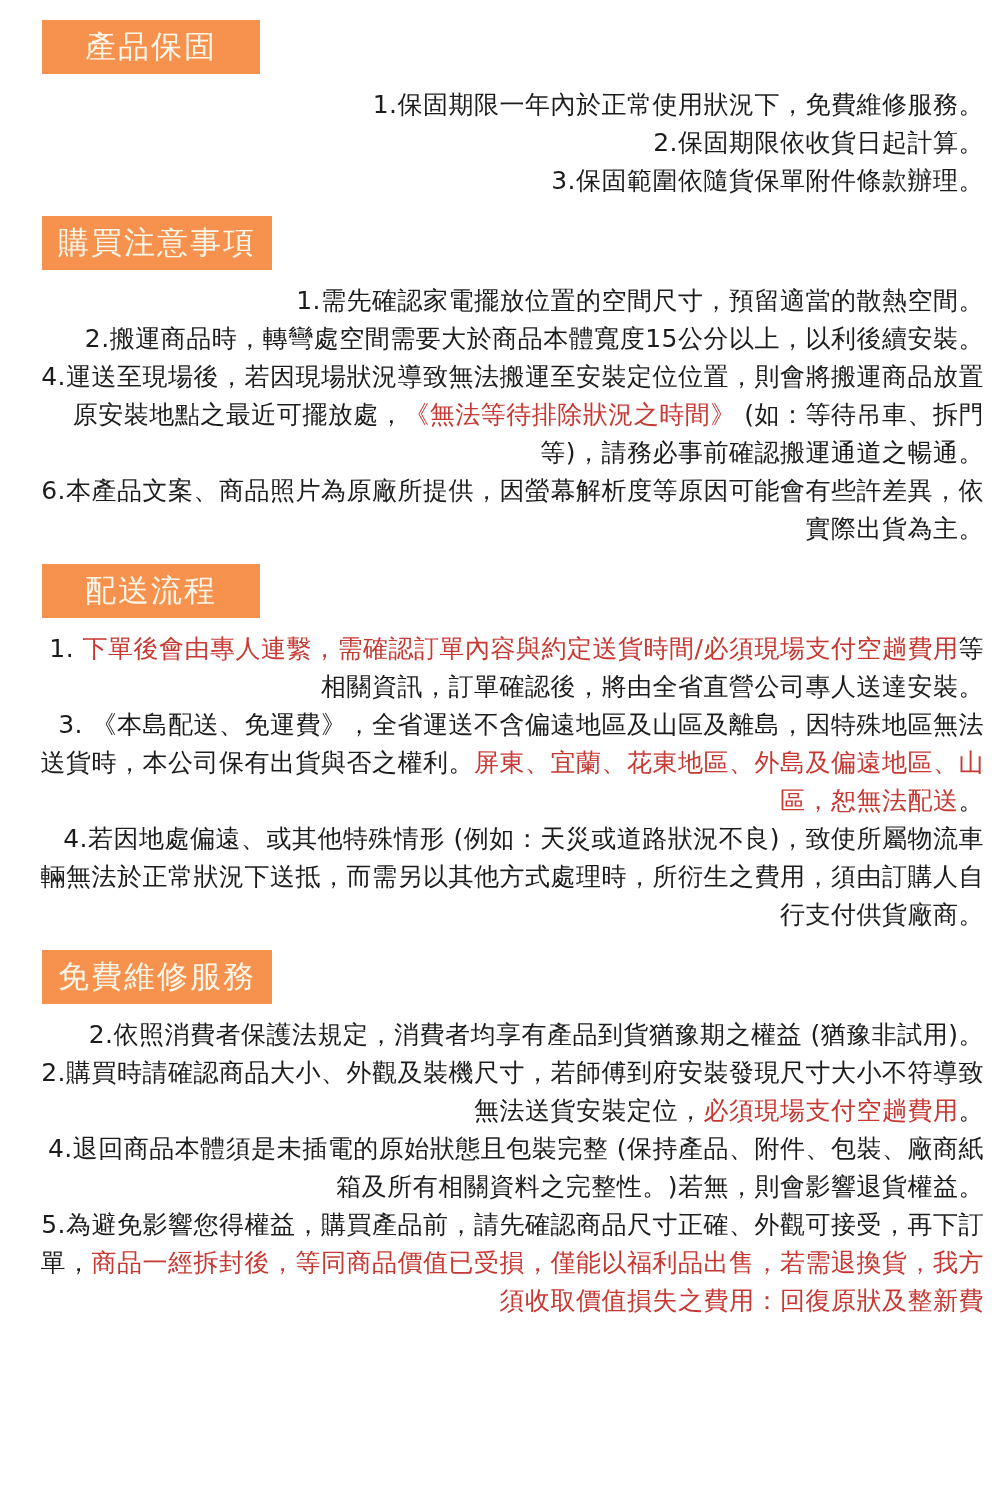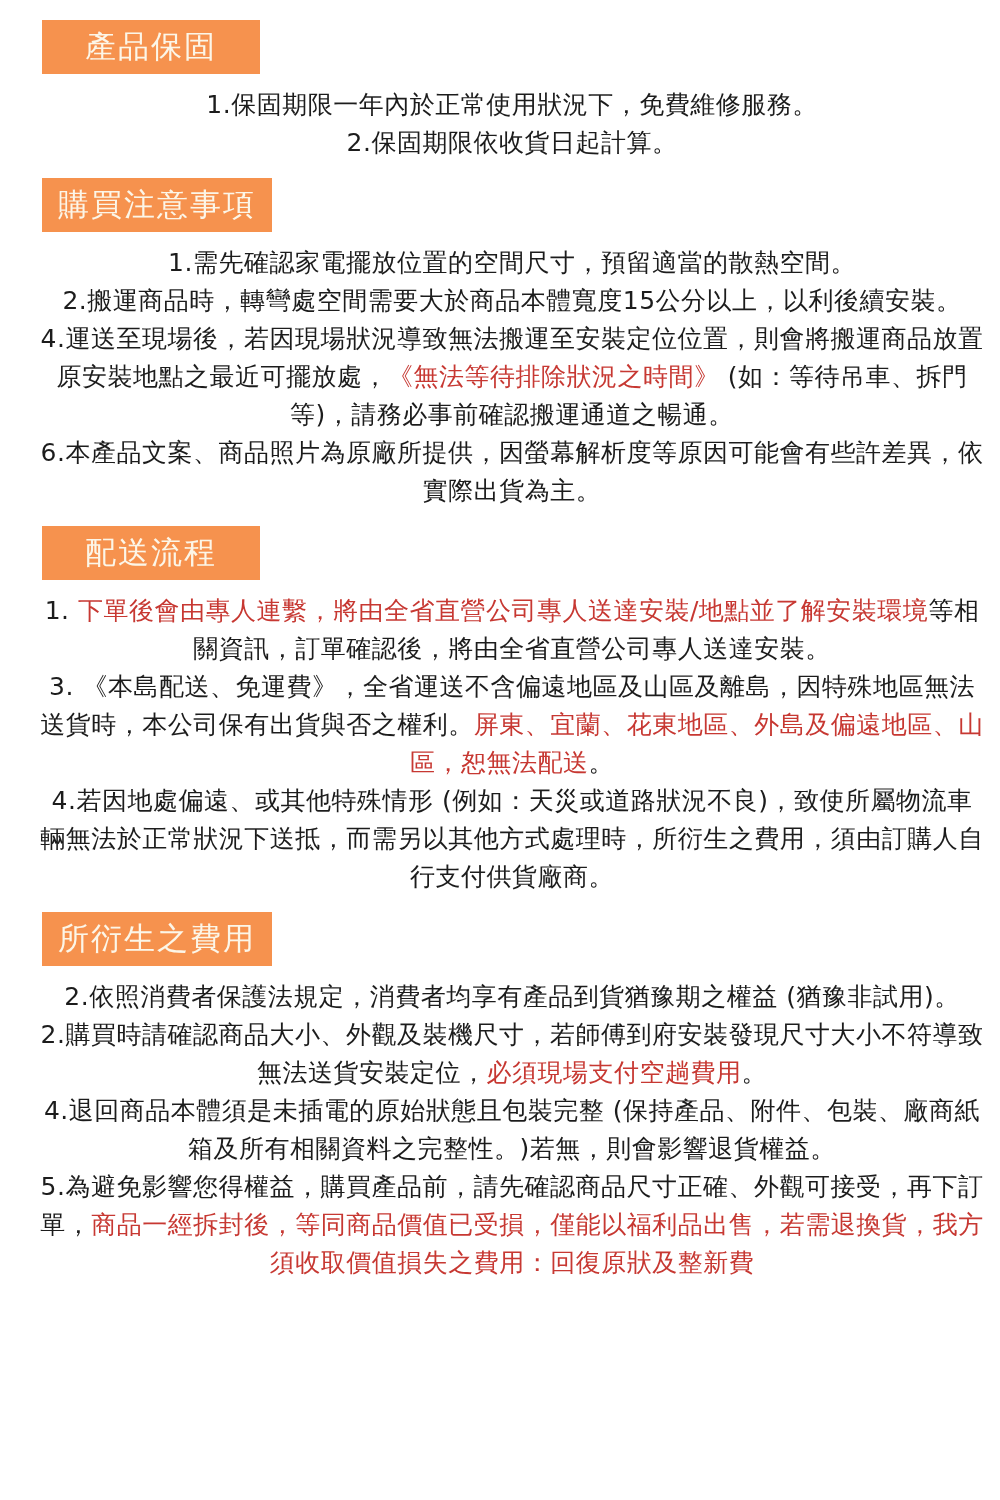--- a/index.html
+++ b/index.html
@@ -33,57 +33,58 @@
     letter-spacing:2px;
     margin:16px 0 12px 2px;
   }
   .sec:first-child .badge{margin-top:4px;}
   .items p{
     margin:0;
     font-size:25px;
     line-height:38px;
     letter-spacing:0.5px;
     color:var(--ink);
-    text-align:center;
+    text-align:right;
   }
   .items .red{color:var(--red);}
 </style>
 </head>
 <body>
 
 <main data-name="content">
   <section class="sec" data-name="section">
     <div class="badge" data-name="section-badge-warranty">產品保固</div>
     <div class="items" data-name="section-items">
         <p data-name="list-item"><span data-name="body-text">1.保固期限一年內於正常使用狀況下，免費維修服務。</span></p>
         <p data-name="list-item"><span data-name="body-text">2.保固期限依收貨日起計算。</span></p>
+        <p data-name="list-item"><span data-name="body-text">3.保固範圍依隨貨保單附件條款辦理。</span></p>
       </div>
   </section>
 
   <section class="sec" data-name="section">
     <div class="badge" data-name="section-badge-purchase-notes">購買注意事項</div>
     <div class="items" data-name="section-items">
         <p data-name="list-item"><span data-name="body-text">1.需先確認家電擺放位置的空間尺寸，預留適當的散熱空間。</span></p>
         <p data-name="list-item"><span data-name="body-text">2.搬運商品時，轉彎處空間需要大於商品本體寬度15公分以上，以利後續安裝。</span></p>
         <p data-name="list-item"><span data-name="body-text">4.運送至現場後，若因現場狀況導致無法搬運至安裝定位位置，則會將搬運商品放置原安裝地點之最近可擺放處，</span><span class="red" data-name="highlight-text">《無法等待排除狀況之時間》</span><span data-name="body-text"> (如：等待吊車、拆門等)，請務必事前確認搬運通道之暢通。</span></p>
         <p data-name="list-item"><span data-name="body-text">6.本產品文案、商品照片為原廠所提供，因螢幕解析度等原因可能會有些許差異，依實際出貨為主。</span></p>
       </div>
   </section>
 
   <section class="sec" data-name="section">
     <div class="badge" data-name="section-badge-delivery-process">配送流程</div>
     <div class="items" data-name="section-items">
-        <p data-name="list-item"><span data-name="body-text">1. </span><span class="red" data-name="highlight-text">下單後會由專人連繫，將由全省直營公司專人送達安裝/地點並了解安裝環境</span><span data-name="body-text">等相關資訊，訂單確認後，將由全省直營公司專人送達安裝。</span></p>
+        <p data-name="list-item"><span data-name="body-text">1. </span><span class="red" data-name="highlight-text">下單後會由專人連繫，需確認訂單內容與約定送貨時間/必須現場支付空趟費用</span><span data-name="body-text">等相關資訊，訂單確認後，將由全省直營公司專人送達安裝。</span></p>
         <p data-name="list-item"><span data-name="body-text">3. 《本島配送、免運費》，全省運送不含偏遠地區及山區及離島，因特殊地區無法送貨時，本公司保有出貨與否之權利。</span><span class="red" data-name="highlight-text">屏東、宜蘭、花東地區、外島及偏遠地區、山區，恕無法配送</span><span data-name="body-text">。</span></p>
         <p data-name="list-item"><span data-name="body-text">4.若因地處偏遠、或其他特殊情形 (例如：天災或道路狀況不良)，致使所屬物流車輛無法於正常狀況下送抵，而需另以其他方式處理時，所衍生之費用，須由訂購人自行支付供貨廠商。</span></p>
       </div>
   </section>
 
   <section class="sec" data-name="section">
-    <div class="badge" data-name="section-badge-return-policy">所衍生之費用</div>
+    <div class="badge" data-name="section-badge-return-policy">免費維修服務</div>
     <div class="items" data-name="section-items">
         <p data-name="list-item"><span data-name="body-text">2.依照消費者保護法規定，消費者均享有產品到貨猶豫期之權益 (猶豫非試用)。</span></p>
         <p data-name="list-item"><span data-name="body-text">2.購買時請確認商品大小、外觀及裝機尺寸，若師傅到府安裝發現尺寸大小不符導致無法送貨安裝定位，</span><span class="red" data-name="highlight-text">必須現場支付空趟費用</span><span data-name="body-text">。</span></p>
         <p data-name="list-item"><span data-name="body-text">4.退回商品本體須是未插電的原始狀態且包裝完整 (保持產品、附件、包裝、廠商紙箱及所有相關資料之完整性。)若無，則會影響退貨權益。</span></p>
         <p data-name="list-item"><span data-name="body-text">5.為避免影響您得權益，購買產品前，請先確認商品尺寸正確、外觀可接受，再下訂單，</span><span class="red" data-name="highlight-text">商品一經拆封後，等同商品價值已受損，僅能以福利品出售，若需退換貨，我方須收取價值損失之費用：回復原狀及整新費</span></p>
       </div>
   </section>
 </main>
 
 </body></html>

